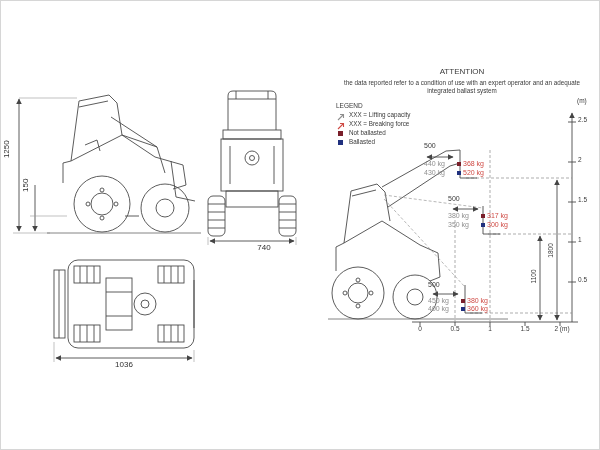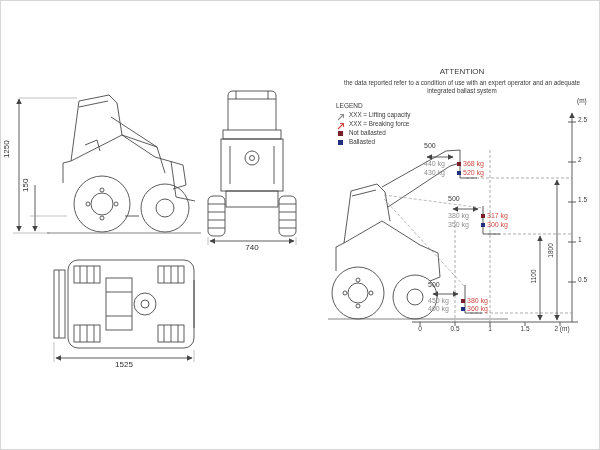--- a/index.html
+++ b/index.html
@@ -82,21 +82,21 @@
       <line x1="2" y1="142" x2="19" y2="142"></line>
     <line x1="73" y1="118" x2="90" y2="118"></line>
       <line x1="73" y1="126" x2="90" y2="126"></line>
     <line x1="73" y1="134" x2="90" y2="134"></line>
       <line x1="73" y1="142" x2="90" y2="142"></line>
     <line x1="2" y1="151" x2="2" y2="159" stroke="#999" stroke-width="0.6"></line>
     <line x1="90" y1="151" x2="90" y2="159" stroke="#999" stroke-width="0.6"></line>
     <line x1="4" y1="155" x2="88" y2="155" marker-start="url(#arwF)" marker-end="url(#arwF)"></line>
   </g>
 </svg>
-<div class="lbl dim ctr" style="left:230px;top:244px;width:44px">740</div>
+<div class="lbl dim ctr" style="left:242px;top:244px;width:44px">740</div>
 
 <svg style="left:52px;top:250px" width="158" height="118" viewBox="0 0 158 118">
   <defs>
     <marker id="arwT" viewBox="0 0 10 10" refX="9" refY="5" markerWidth="6.5" markerHeight="6.5" orient="auto-start-reverse">
       <path d="M0,0L10,5L0,10z" fill="#444"></path>
     </marker>
   </defs>
   <g stroke="#4a4a4a" fill="none" stroke-width="0.9">
     <rect x="16" y="10" width="126" height="88" rx="10"></rect>
     <rect x="22" y="16" width="26" height="17"></rect>
@@ -121,21 +121,21 @@
     <line x1="54" y1="42" x2="80" y2="42"></line>
       <line x1="54" y1="66" x2="80" y2="66"></line>
     <circle cx="93" cy="54" r="11"></circle>
       <circle cx="93" cy="54" r="4"></circle>
     <line x1="142" y1="30" x2="142" y2="78"></line>
     <line x1="2" y1="92" x2="2" y2="112" stroke="#999" stroke-width="0.6"></line>
     <line x1="142" y1="100" x2="142" y2="112" stroke="#999" stroke-width="0.6"></line>
     <line x1="4" y1="108" x2="140" y2="108" marker-start="url(#arwT)" marker-end="url(#arwT)"></line>
   </g>
 </svg>
-<div class="lbl dim ctr" style="left:98px;top:361px;width:52px">1525</div>
+<div class="lbl dim ctr" style="left:98px;top:361px;width:52px">1036</div>
 
 <div class="lbl f7 b ctr" style="left:330px;top:68px;width:264px;font-size:8px">ATTENTION</div>
 <div class="lbl f6 ctr" style="left:338px;top:79px;width:248px;white-space:normal;line-height:1.25">the data reported refer to a condition of use with an expert operator and an adequate integrated ballast system</div>
 
 <div class="lbl f65 b" style="left:336px;top:103px">LEGEND</div>
 <svg style="left:337px;top:113px" width="8" height="8" viewBox="0 0 8 8">
   <path d="M1,7 L6.5,1.5 M3,1.5 L6.5,1.5 L6.5,5" fill="none" stroke-width="1.1" style="stroke: rgb(143, 143, 143);"></path>
 </svg>
 <div class="lbl f6" style="left:349px;top:112px">XXX = Lifting capacity</div>
 <svg style="left:337px;top:122px" width="8" height="8" viewBox="0 0 8 8">

